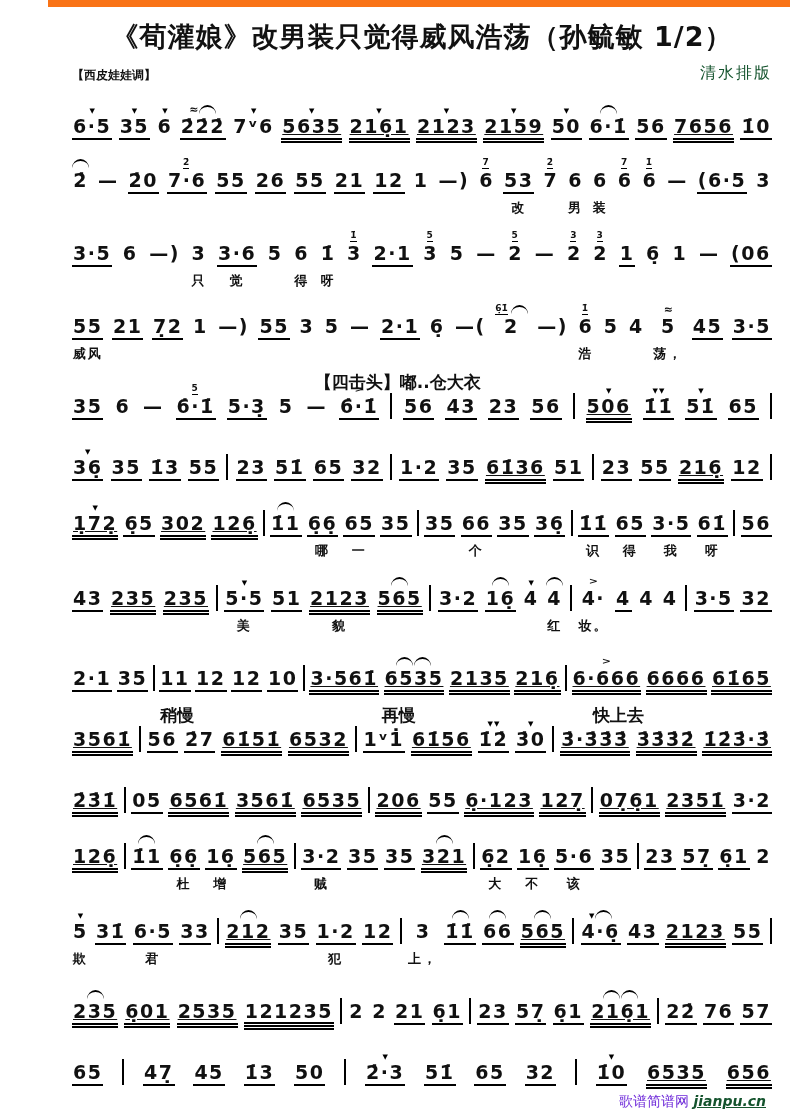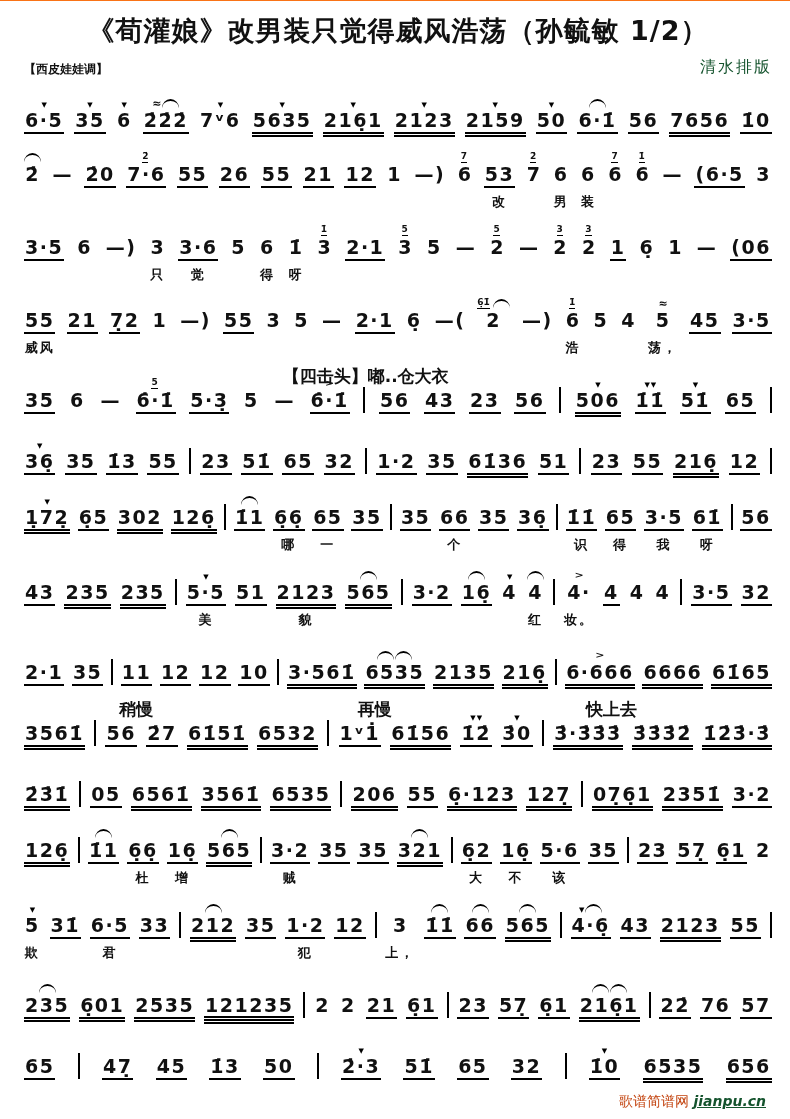--- a/index.html
+++ b/index.html
@@ -1,19 +1,19 @@
 <!DOCTYPE html>
 <html><head>
 <meta charset="utf-8">
 <style>
   html,body{margin:0;padding:0;background:#ffffff;}
   body{width:790px;height:1119px;position:relative;overflow:hidden;
        font-family:"DejaVu Sans",sans-serif;color:#111;}
-  .page{position:absolute;inset:0;border-top:1px solid #f97316;box-sizing:border-box;
-        padding:6px 18px 14px 24px;}
+  .page{position:absolute;inset:0;border-top:7px solid #f97316;box-sizing:border-box;
+        padding:6px 18px 14px 24px;margin-left:48px;}
   .title{font-size:27px;font-weight:bold;text-align:center;letter-spacing:1px;margin-top:6px;}
   .subrow{display:flex;justify-content:space-between;align-items:flex-end;margin-top:8px;}
   .mode{font-size:12px;font-weight:bold;}
   .publisher{font-size:16px;color:#8f8f8f;letter-spacing:2px;}
   .score{margin-top:2px;}
   .score-line{display:flex;justify-content:space-between;align-items:flex-end;
               margin-top:9px;min-height:52px;}
   .tok{display:flex;flex-direction:column;align-items:center;flex:0 0 auto;}
   .above{height:15px;display:flex;align-items:flex-end;justify-content:center;
          gap:1px;white-space:nowrap;position:relative;}
@@ -25,21 +25,21 @@
   .grace{font-size:9px;font-weight:bold;line-height:10px;border-bottom:1px solid #000;
          padding-bottom:1px;margin-right:2px;}
   .tok-label{position:absolute;bottom:1px;left:-2px;font-size:17px;font-weight:bold;
              white-space:nowrap;text-align:right;}
   .main{font-size:19px;font-weight:bold;letter-spacing:1.5px;line-height:22px;
         padding:0 1px 8px 1px;background-repeat:no-repeat;}
   .u1{background-image:linear-gradient(#000,#000);
       background-size:100% 2px;background-position:0 calc(100% - 5px);}
   .u2{background-image:linear-gradient(#000,#000),linear-gradient(#000,#000);
       background-size:100% 2px,100% 2px;
-      background-position:0 calc(100% - 5px),0 calc(100% - 2px);}
+      background-position:0 calc(100% - 5px),0 calc(100% - 2px);text-decoration:underline;}
   .u3{background-image:linear-gradient(#000,#000),linear-gradient(#000,#000),linear-gradient(#000,#000);
       background-size:100% 2px,100% 2px,100% 2px;
       background-position:0 calc(100% - 6px),0 calc(100% - 3px),0 100%;}
   .barline{width:2px;height:26px;background:#000;margin-bottom:6px;}
   .lyr{height:19px;font-size:13px;font-weight:bold;white-space:nowrap;letter-spacing:2px;}
   .has-label .above{height:18px;}
   .watermark{position:absolute;right:24px;bottom:8px;font-size:14px;}
   .wm-site{color:#8a8a8a;}
   .wm-domain{font-weight:bold;font-style:italic;}
 </style>
@@ -1463,16 +1463,16 @@
           <span class="above"></span>
           <span class="main u2">6535</span>
         </span>
         <span class="tok">
           <span class="above"></span>
           <span class="main u2">656</span>
         </span>
       </div>
     </div>
   <div class="watermark">
-    <span class="wm-site" style="color: #c2410c;">歌谱简谱网</span>
+    <span class="wm-site" style="color: #6d28d9;">歌谱简谱网</span>
     <span class="wm-domain" style="color: #14532d; text-decoration: underline;">jianpu.cn</span>
   </div>
 </div>
 
 </body></html>

